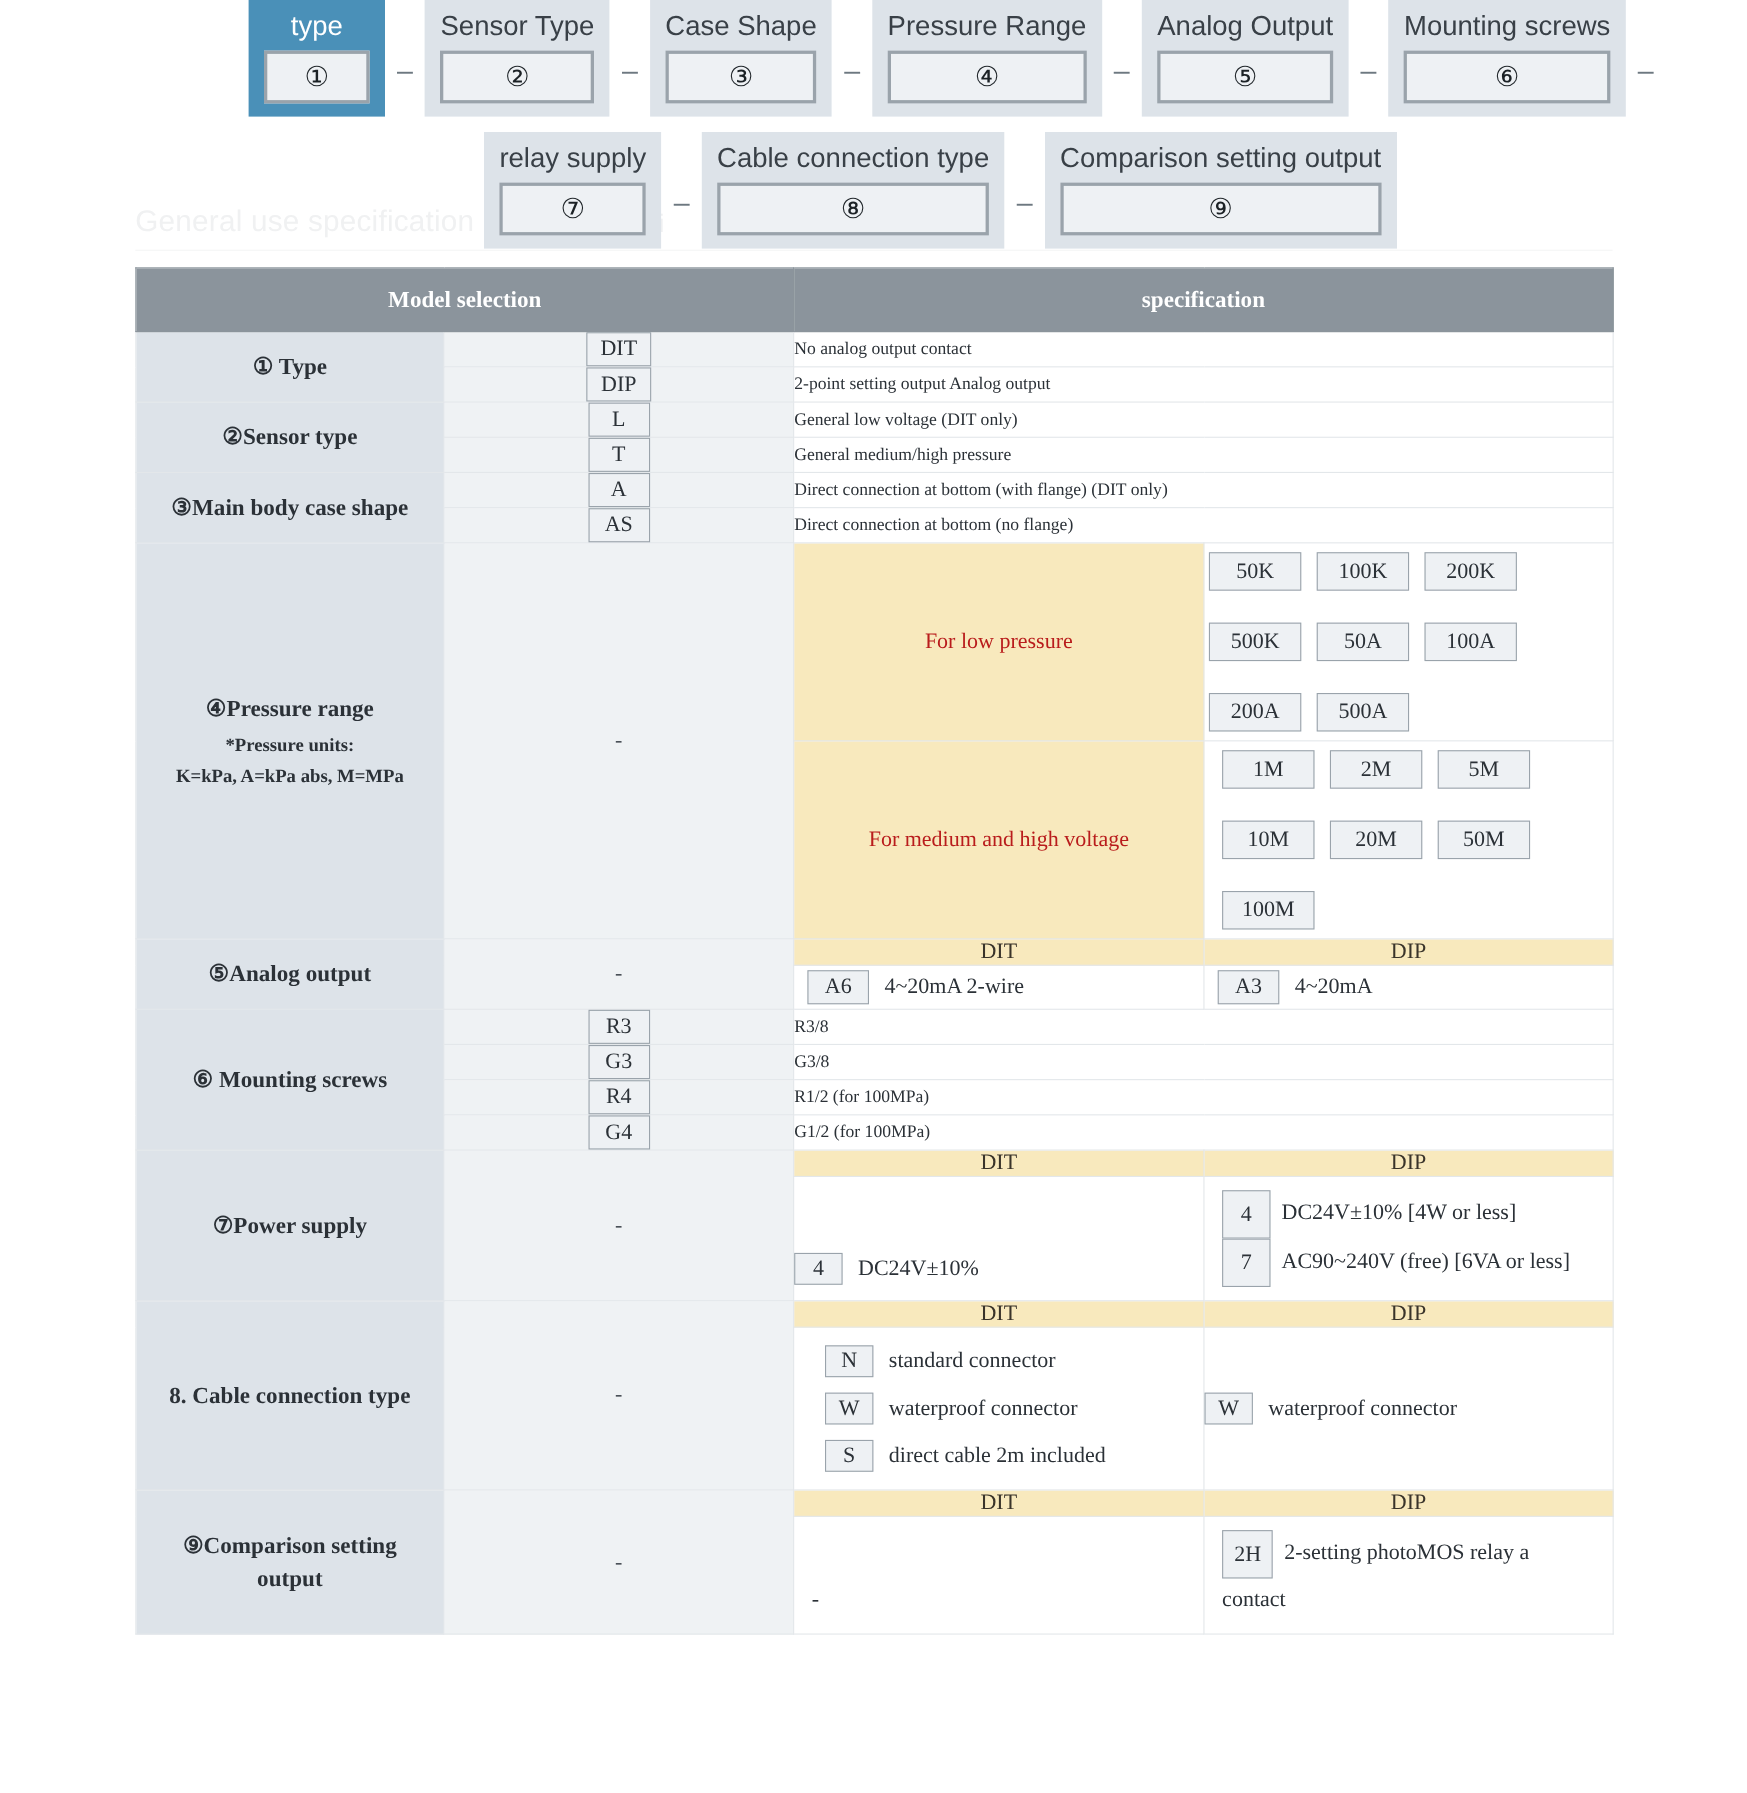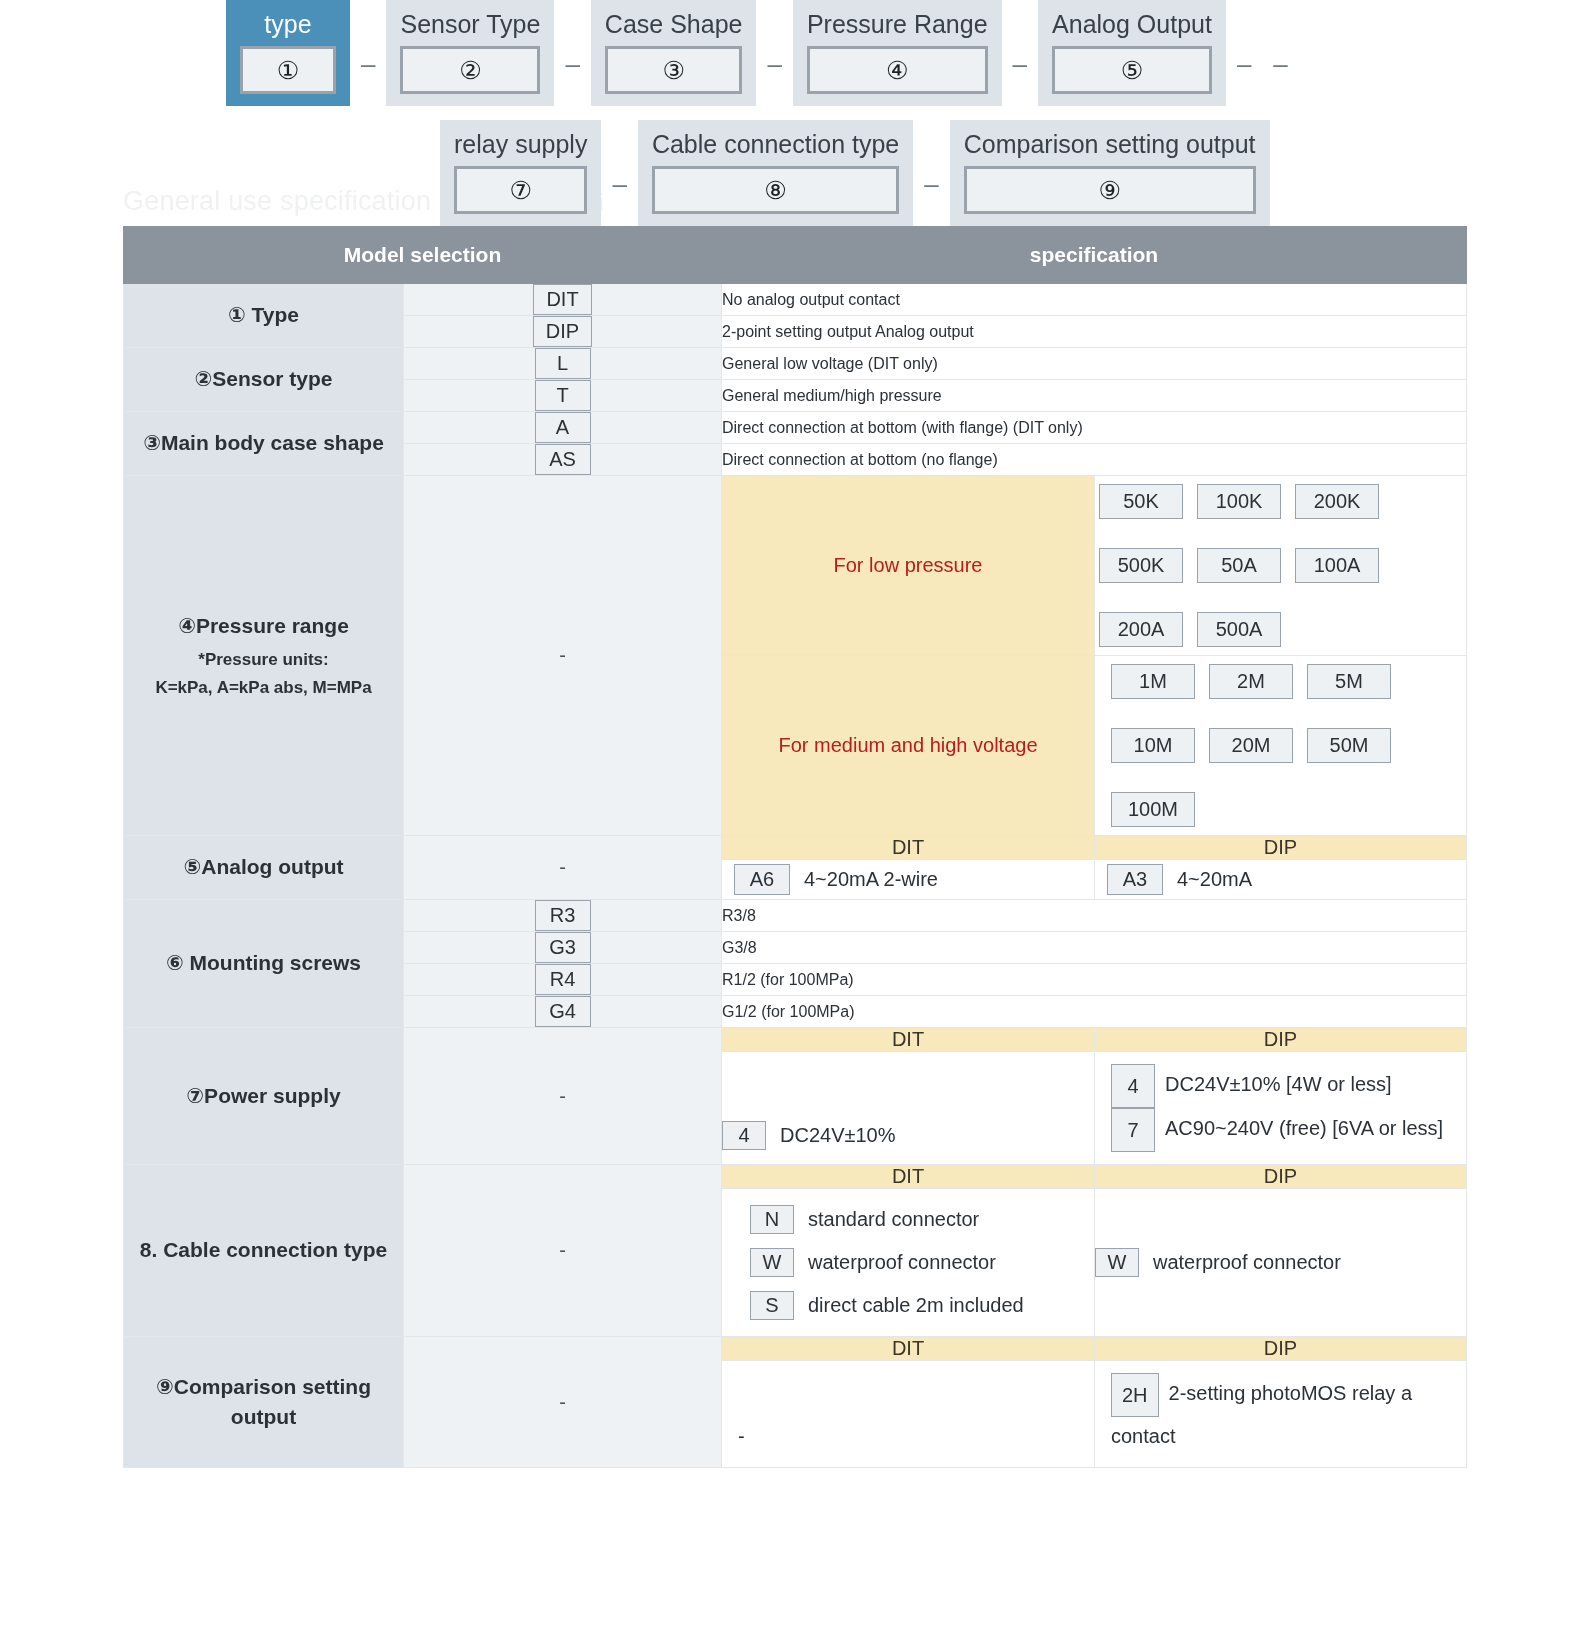--- a/index.html
+++ b/index.html
@@ -60,25 +60,26 @@
   .bcell.active .bslot{border-color:#9aa3ab;}
   .bdash{
     font-size:26px;color:#6d7880;
     align-self:center;
     padding:0 11px;
     margin-top:22px;
   }
 
   
   .tbl{
-    position:absolute;left:123px;top:226px;
+    position:absolute;left:123px;top:243px;
     width:1343px;
     border-collapse:collapse;
     table-layout:fixed;
     font-size:20px;
+    font-family:Liberation Serif, serif;
   }
   .tbl th{
     background:#8b949c;color:#ffffff;
     font-size:21px;font-weight:bold;
     padding:16px 0;
     text-align:center;
     border:1px solid #8b949c;
   }
   .tbl td{
     border:1px solid #e3e7ea;
@@ -193,20 +194,24 @@
       <div class="bslot">④</div>
     </div>
     <div class="bdash">–</div>
 
     <div class="bcell">
       <div class="blabel">Analog Output</div>
       <div class="bslot">⑤</div>
     </div>
     <div class="bdash">–</div>
 
+    <div class="bcell">
+      <div class="blabel">Mounting screws</div>
+      <div class="bslot">⑥</div>
+    </div>
     <div class="bdash">–</div>
   </div>
 
   <div class="brow row2">
     <div class="bcell">
       <div class="blabel">relay supply</div>
       <div class="bslot">⑦</div>
     </div>
     <div class="bdash">–</div>
 

